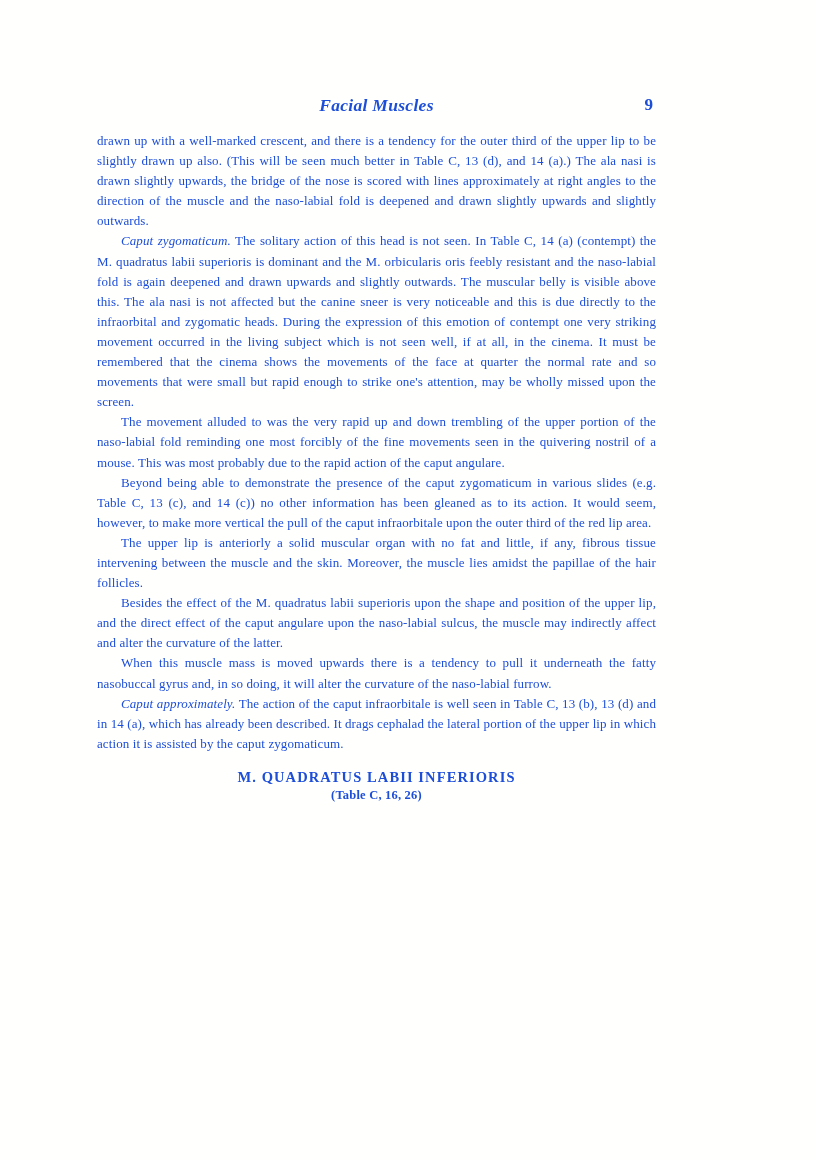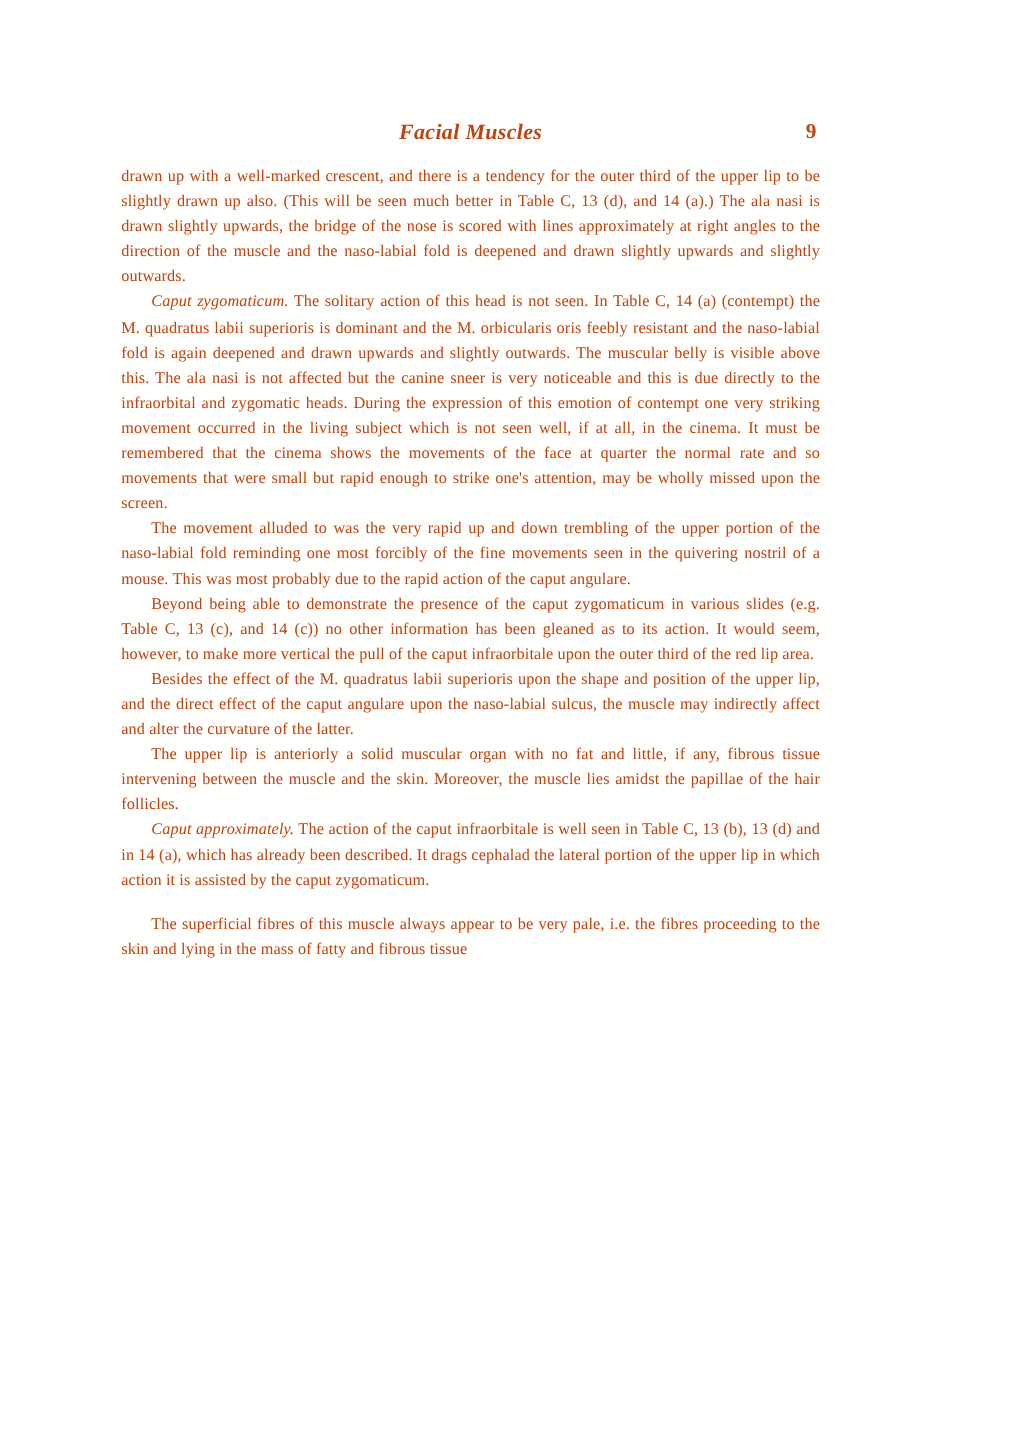--- a/index.html
+++ b/index.html
@@ -11,21 +11,21 @@
     height: 1160px;
     background: #ffffff;
     overflow: hidden;
   }
   .page {
     position: relative;
     width: 816px;
     height: 1160px;
     background: #fffffe;
     font-family: "Liberation Serif", "DejaVu Serif", serif;
-    color: #c2410c;
+    color: #1d4ed8;
   }
   .text-block {
     position: absolute;
     left: 97px;
     top: 95px;
     width: 559px;
   }
   .running-header {
     position: relative;
     height: 22px;
@@ -88,26 +88,26 @@
     <div class="running-header">
       <span class="running-title">Facial Muscles</span>
       <span class="page-number">9</span>
     </div>
 
     <div class="body-text">
       <p class="para"><span>drawn up with a well-marked crescent, and there is a tendency for the outer third of the upper lip to be slightly drawn up also.  (This will be seen much better in Table C, 13 (d), and 14 (a).)  The ala nasi is drawn slightly upwards, the bridge of the nose is scored with lines approximately at right angles to the direction of the muscle and the naso-labial fold is deepened and drawn slightly upwards and slightly outwards.</span></p>
       <p class="para indent"><span class="lead-italic">Caput zygomaticum.</span><span>  The solitary action of this head is not seen.  In Table C, 14 (a) (contempt) the M. quadratus labii superioris is dominant and the M. orbicularis oris feebly resistant and the naso-labial fold is again deepened and drawn upwards and slightly outwards.  The muscular belly is visible above this.  The ala nasi is not affected but the canine sneer is very noticeable and this is due directly to the infraorbital and zygomatic heads.  During the expression of this emotion of contempt one very striking movement occurred in the living subject which is not seen well, if at all, in the cinema.  It must be remembered that the cinema shows the movements of the face at quarter the normal rate and so movements that were small but rapid enough to strike one's attention, may be wholly missed upon the screen.</span></p>
       <p class="para indent"><span>The movement alluded to was the very rapid up and down trembling of the upper portion of the naso-labial fold reminding one most forcibly of the fine movements seen in the quivering nostril of a mouse.  This was most probably due to the rapid action of the caput angulare.</span></p>
       <p class="para indent"><span>Beyond being able to demonstrate the presence of the caput zygomaticum in various slides (e.g. Table C, 13 (c), and 14 (c)) no other information has been gleaned as to its action.  It would seem, however, to make more vertical the pull of the caput infraorbitale upon the outer third of the red lip area.</span></p>
+      <p class="para indent"><span>The upper lip is anteriorly a solid muscular organ with no fat and little, if any, fibrous tissue intervening between the muscle and the skin.  Moreover, the muscle lies amidst the papillae of the hair follicles.</span></p>
       <p class="para indent"><span>Besides the effect of the M. quadratus labii superioris upon the shape and position of the upper lip, and the direct effect of the caput angulare upon the naso-labial sulcus, the muscle may indirectly affect and alter the curvature of the latter.</span></p>
-      <p class="para indent"><span>The upper lip is anteriorly a solid muscular organ with no fat and little, if any, fibrous tissue intervening between the muscle and the skin.  Moreover, the muscle lies amidst the papillae of the hair follicles.</span></p>
+      <p class="para indent"><span>When this muscle mass is moved upwards there is a tendency to pull it underneath the fatty nasobuccal gyrus and, in so doing, it will alter the curvature of the naso-labial furrow.</span></p>
       <p class="para indent"><span class="lead-italic">Caput approximately.</span><span>  The action of the caput infraorbitale is well seen in Table C, 13 (b), 13 (d) and in 14 (a), which has already been described.  It drags cephalad the lateral portion of the upper lip in which action it is assisted by the caput zygomaticum.</span></p>
     </div>
 
     <div class="section-block">
+      <h2 class="section-heading">M. QUADRATUS LABII INFERIORIS</h2>
+      <div class="section-subheading">(Table C, 16, 26)</div>
     </div>
 
-    <div class="body-text closing-text">
-      <p class="para indent"><span>The superficial fibres of this muscle always appear to be very pale, i.e. the fibres proceeding to the skin and lying in the mass of fatty and fibrous tissue</span></p>
-    </div>
 
   </div>
 </div>
 
 </body></html>

